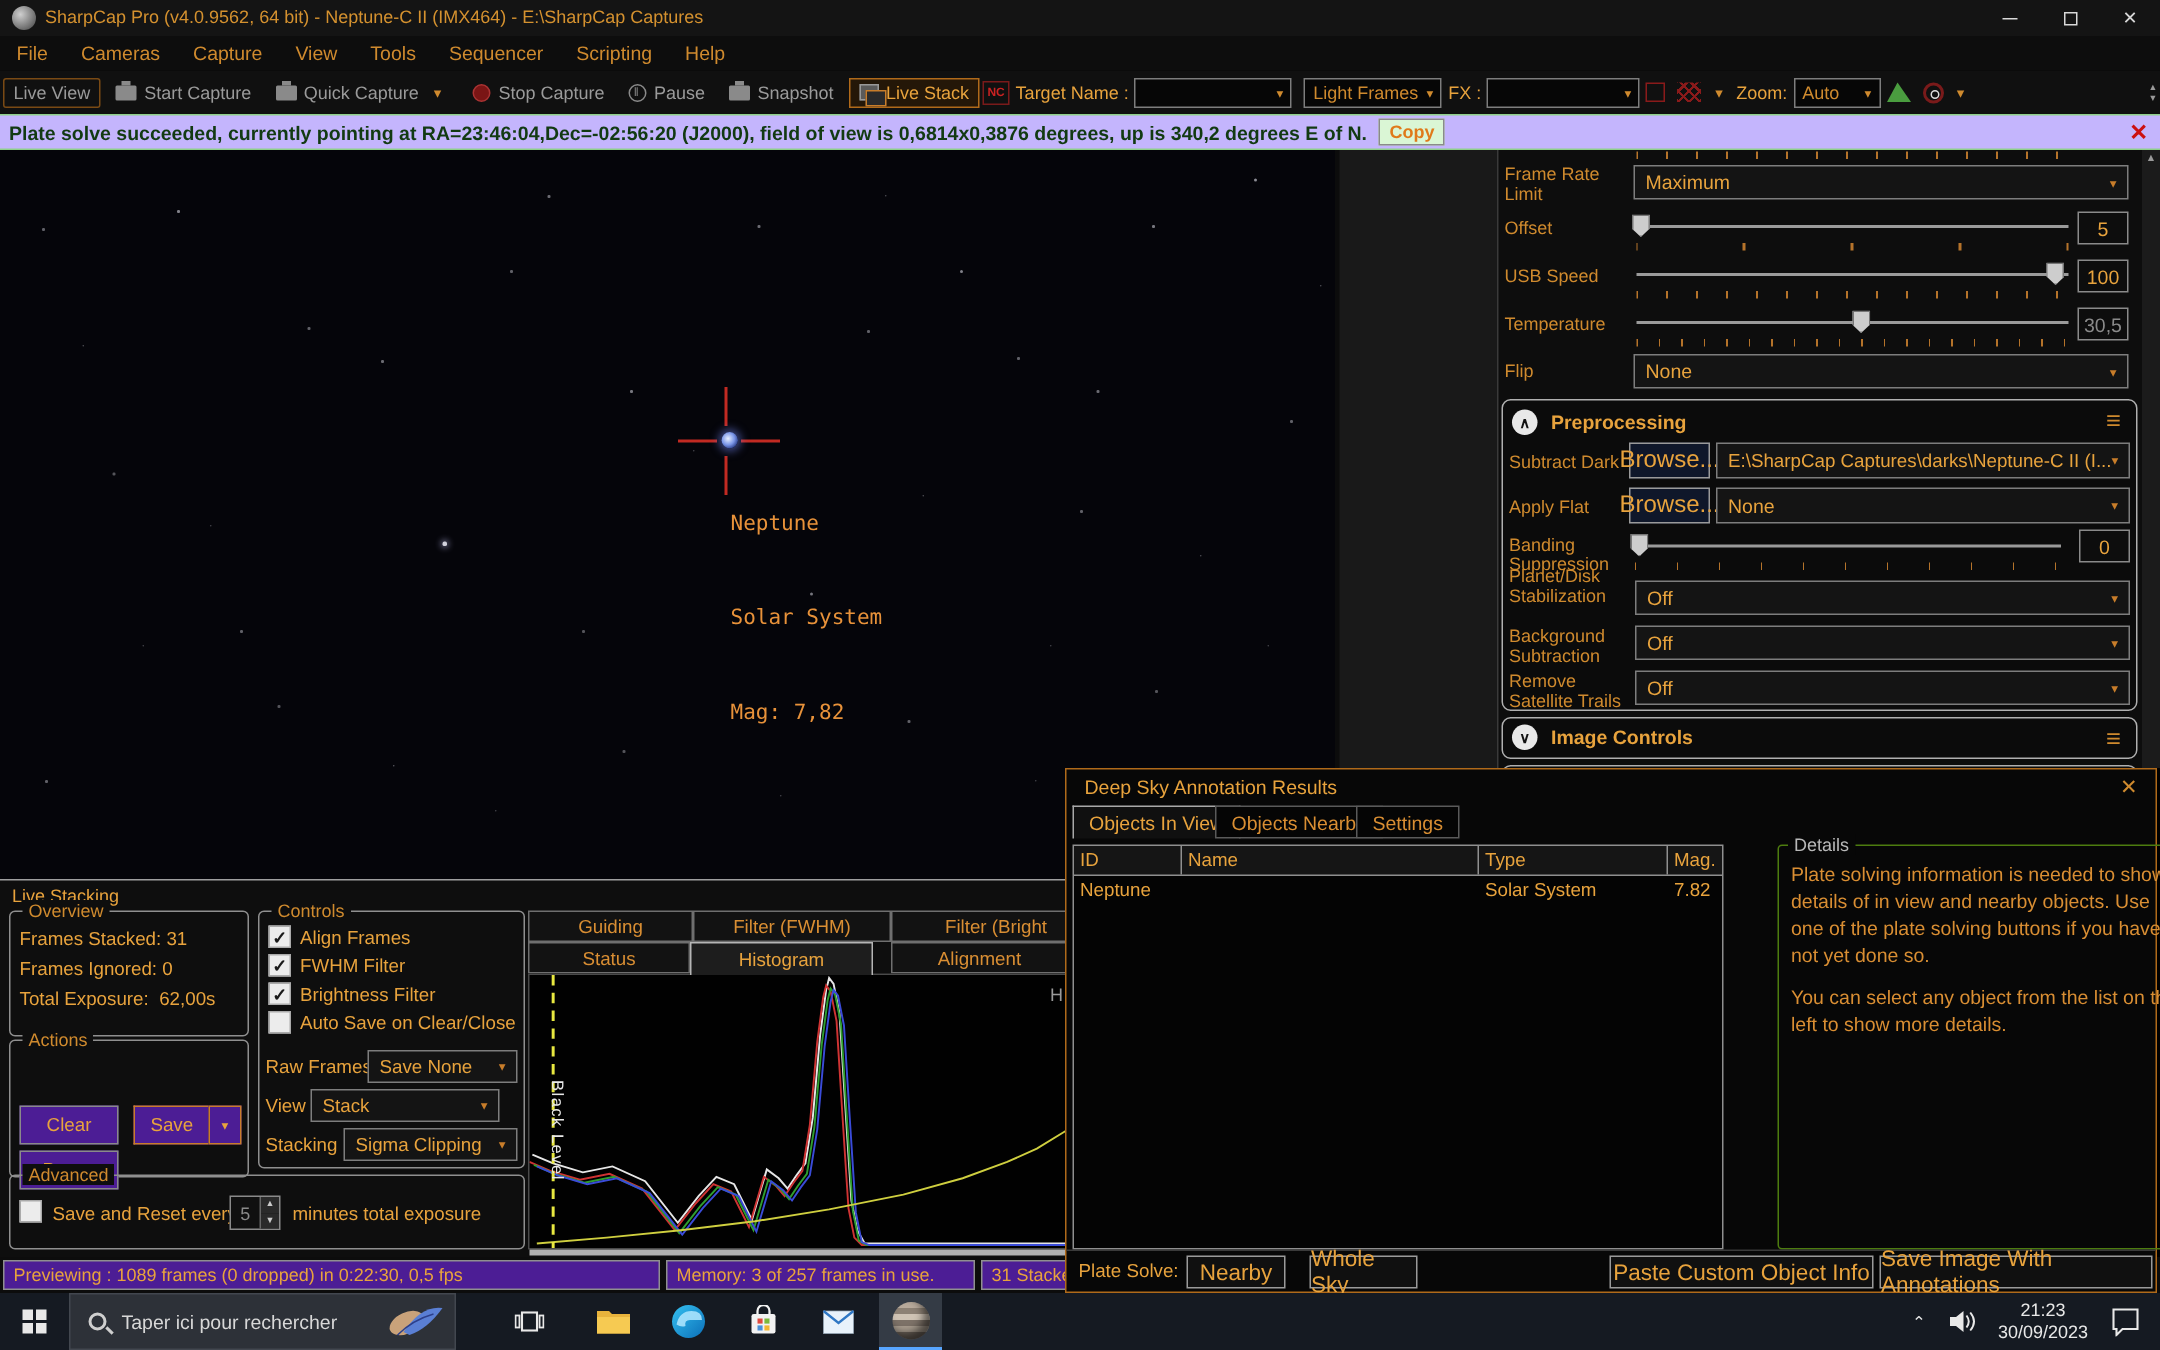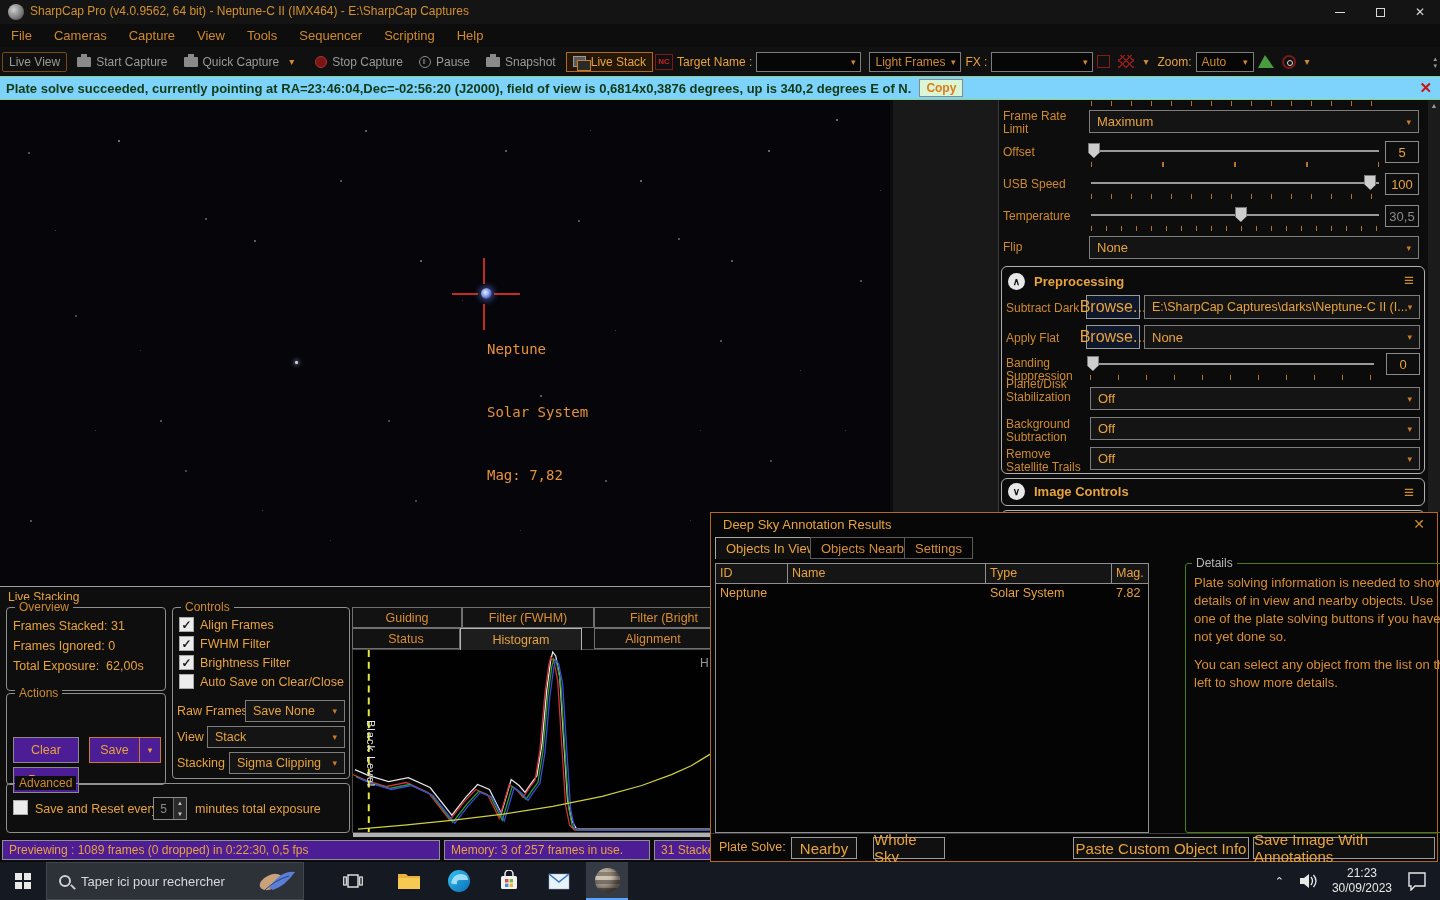--- a/index.html
+++ b/index.html
@@ -38,21 +38,21 @@
   .hatchico { width:16px; height:13px; margin:0 4px;
     background:repeating-linear-gradient(45deg,#8a1a1a 0 1.5px,transparent 1.5px 5px),
                repeating-linear-gradient(-45deg,#8a1a1a 0 1.5px,transparent 1.5px 5px); }
   .chevdown { color:#cf8a2e; font-size:10px; margin:0 5px; }
   .histico { width:0; height:0; border-left:7px solid transparent; border-right:9px solid transparent;
     border-bottom:13px solid #4a9d3f; margin:0 4px; }
   .retico { width:14px; height:14px; border:2px solid #7a1a1a; border-radius:50%; position:relative; margin:0 4px; }
   .retico:before { content:""; position:absolute; left:3px; top:3px; width:4px; height:4px; border:1px solid #ddd; border-radius:50%; }
   .tbscroll { margin-left:auto; color:#9a9a9a; font-size:7px; line-height:7px; padding-right:3px; text-align:center; }
   
-  #alertbar { left:0; top:76px; width:1440px; height:24px; background:#7dd3fc; border-top:1px solid #8fd08a;
+  #alertbar { left:0; top:76px; width:1440px; height:24px; background:#c4b5fd; border-top:1px solid #8fd08a;
     border-bottom:1px solid #8fd08a; display:flex; align-items:center; z-index:6; }
   #alertbar .atext { color:#123a12; font-size:13px; font-weight:bold; margin-left:6px; }
   #alertbar .copybtn { margin-left:8px; border:1px solid #8a8a8a; background:#daf6d5; color:#e07a1a;
     font-size:12px; font-weight:bold; padding:0 6px; height:18px; line-height:17px; }
   #alertbar .aclose { margin-left:auto; margin-right:8px; color:#cc1111; font-size:15px; font-weight:bold; }
   
   #imageview { left:0; top:100px; width:890px; height:486px; background:#05050a; overflow:hidden; }
   .star { position:absolute; background:#e8e8f2; border-radius:50%; }
   #planet { left:481px; top:188px; width:11px; height:11px; border-radius:50%;
     background:radial-gradient(circle at 40% 40%, #e8f0ff, #7b96e8 45%, #2c3f8a 75%, transparent);
@@ -435,21 +435,21 @@
     <div class="cb checked" style="left:6px;top:47px"></div>
     <div class="lstext" style="left:27px;top:48px">Brightness Filter</div>
     <div class="cb" style="left:6px;top:66px"></div>
     <div class="lstext" style="left:27px;top:67px">Auto Save on Clear/Close</div>
     <div class="lstext" style="left:4px;top:96px">Raw Frames</div>
     <div class="dd" style="left:72px;top:92px;width:100px;height:22px;font-size:12.5px">
         <span>Save None</span>
         <span class="chev">▾</span>
       </div>
     <div class="lstext" style="left:4px;top:122px">View</div>
-    <div class="dd" style="left:34px;top:118px;width:138px;height:22px;font-size:12.5px">
+    <div class="dd" style="left:34px;top:118px;width:126px;height:22px;font-size:12.5px">
         <span>Stack</span>
         <span class="chev">▾</span>
       </div>
     <div class="lstext" style="left:4px;top:148px">Stacking</div>
     <div class="dd" style="left:56px;top:144px;width:116px;height:22px;font-size:12.5px">
         <span>Sigma Clipping</span>
         <span class="chev">▾</span>
       </div>
   </div>
 

